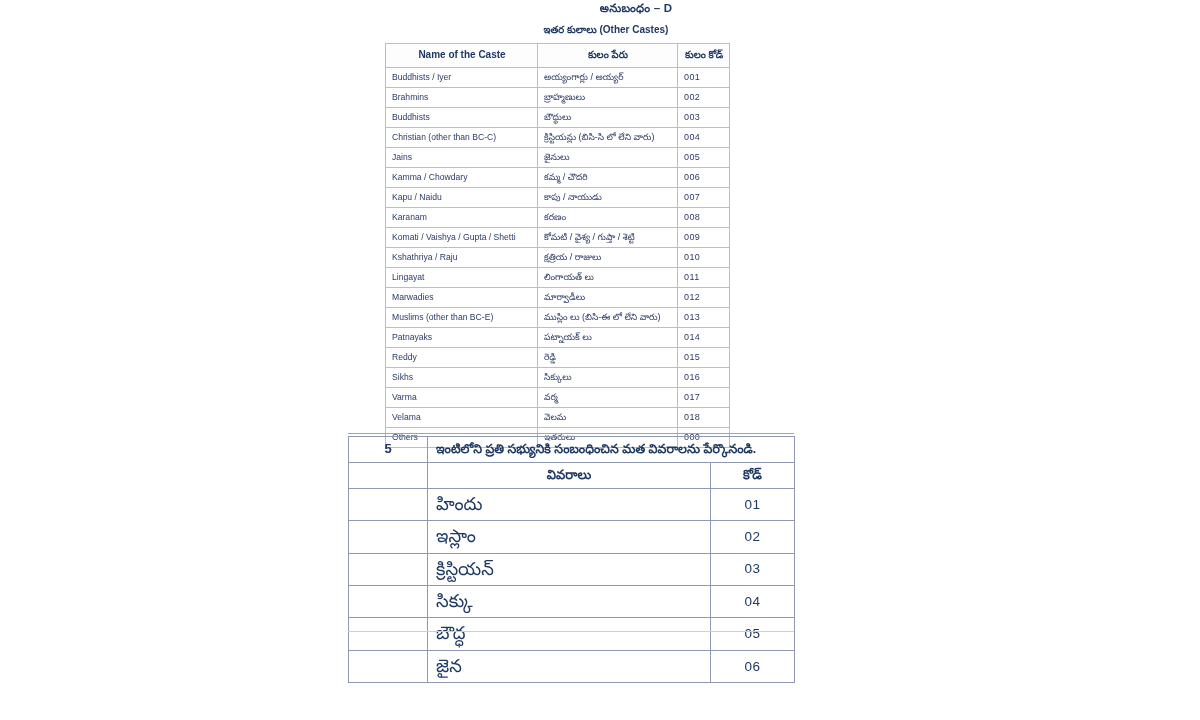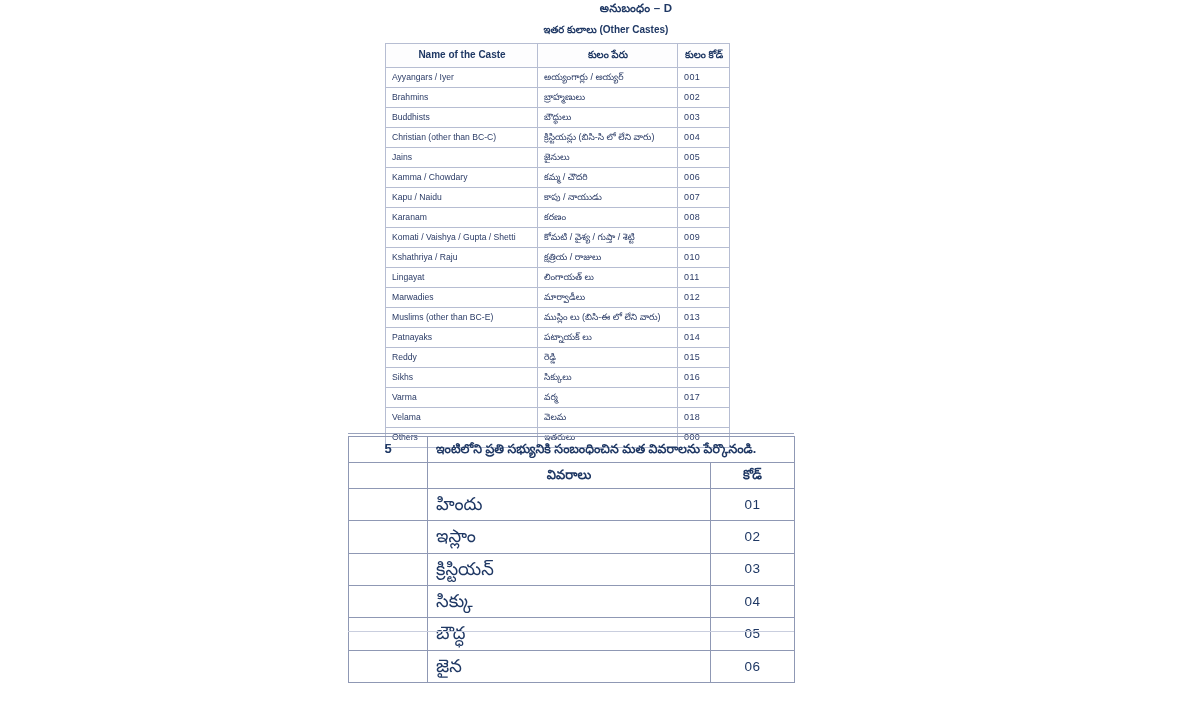--- a/index.html
+++ b/index.html
@@ -185,21 +185,21 @@
     </colgroup>
     <thead>
       <tr>
         <th>Name of the Caste</th>
         <th>కులం పేరు</th>
         <th>కులం కోడ్</th>
       </tr>
     </thead>
     <tbody id="castes-body">
         <tr>
-          <td class="cell-name">Ayyangars / Iyer</td>
+          <td class="cell-name">Buddhists / Iyer</td>
           <td class="cell-telugu">అయ్యంగార్లు  /  అయ్యర్</td>
           <td class="cell-code">001</td>
         </tr>
         <tr>
           <td class="cell-name">Brahmins</td>
           <td class="cell-telugu">బ్రాహ్మణులు</td>
           <td class="cell-code">002</td>
         </tr>
         <tr>
           <td class="cell-name">Buddhists</td>

